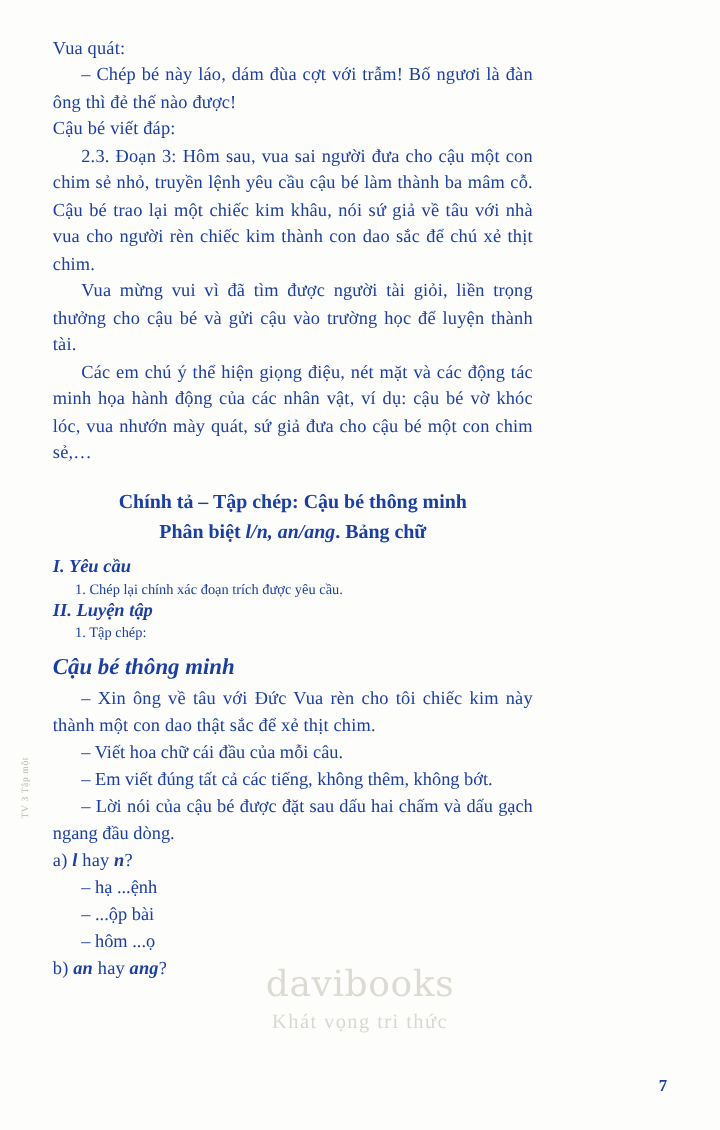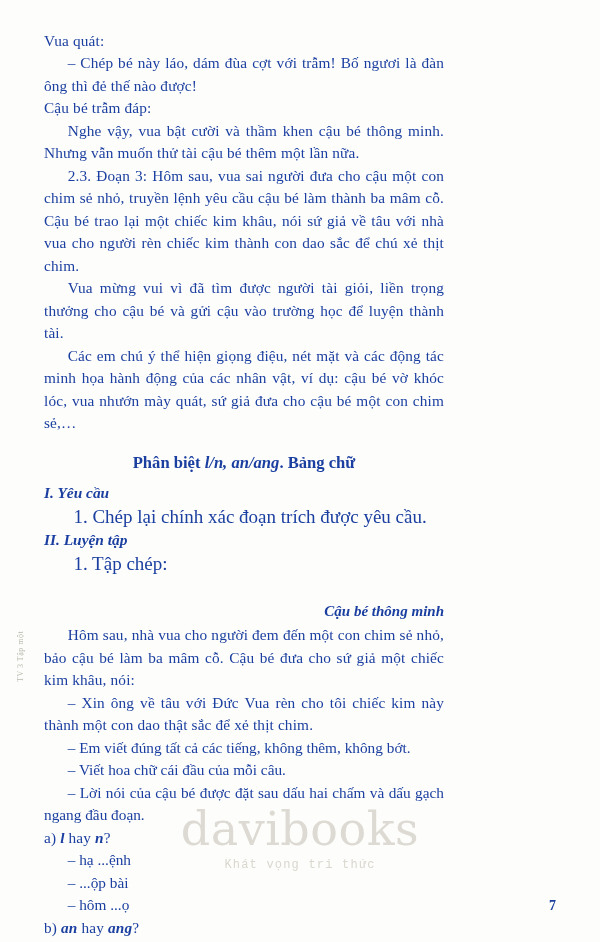--- a/index.html
+++ b/index.html
@@ -52,46 +52,46 @@
     font-style: italic;
   }
   .sec-head {
     font-size: 15.4px;
     font-weight: bold;
     font-style: italic;
     margin-top: 0;
     margin-bottom: 1px;
   }
   .sub-center {
-    text-align: right;
+    text-align: left;
     font-weight: bold;
     font-style: italic;
-    font-size: 15px;
-    margin-top: 26px;
+    font-size: 19px;
+    margin-top: 9px;
     margin-bottom: 4px;
   }
   .bi { font-style: italic; font-weight: bold; }
   .watermark {
     position: absolute;
     left: 0;
     top: 806px;
     width: 600px;
     text-align: center;
     pointer-events: none;
   }
   .wm-main {
     font-family: "DejaVu Serif", serif;
-    font-size: 46px;
+    font-size: 30px;
     color: rgba(150,140,120,0.30);
     letter-spacing: 0.5px;
     line-height: 1;
   }
   .wm-sub {
-    font-family: Liberation Mono, monospace;
-    font-size: 12px;
+    font-family: Liberation Serif, serif;
+    font-size: 17px;
     color: rgba(150,140,120,0.34);
     letter-spacing: 1.2px;
     margin-top: 6px;
   }
   .page-num {
     position: absolute;
     right: 44px;
     bottom: 28px;
     font-size: 14px;
     font-weight: bold;
@@ -102,64 +102,63 @@
     left: 16px;
     top: 682px;
     font-size: 8px;
     color: #b9b9ae;
     transform: rotate(-90deg);
     transform-origin: left top;
     letter-spacing: 0.5px;
     white-space: nowrap;
   }
   .list-line {
-    font-size: 19px;
+    font-size: 12px;
     line-height: 1.47;
     margin: 0;
     text-indent: 1.55em;
   }
   .dash-line {
     font-size: 15.3px;
     line-height: 1.47;
     margin: 0;
     text-indent: 1.55em;
     text-align: justify;
   }
 </style>
 </head>
 <body>
 
 <div class="page">
 
   <p class="para noindent">Vua quát:</p>
   <p class="para indent">– Chép bé này láo, dám đùa cợt với trẫm! Bố ngươi là đàn ông thì đẻ thế nào được!</p>
-  <p class="para noindent">Cậu bé trẫm đáp:</p>
-  <p class="para indent">Nghe vậy, vua bật cười và thầm khen cậu bé thông minh. Nhưng vẫn muốn thử tài cậu bé thêm một lần nữa.</p>
+  <p class="para noindent">Cậu bé viết đáp:</p>
   <p class="para indent">2.3. Đoạn 3: Hôm sau, vua sai người đưa cho cậu một con chim sẻ nhỏ, truyền lệnh yêu cầu cậu bé làm thành ba mâm cỗ. Cậu bé trao lại một chiếc kim khâu, nói sứ giả về tâu với nhà vua cho người rèn chiếc kim thành con dao sắc để chú xẻ thịt chim.</p>
   <p class="para indent">Vua mừng vui vì đã tìm được người tài giỏi, liền trọng thưởng cho cậu bé và gửi cậu vào trường học để luyện thành tài.</p>
   <p class="para indent">Các em chú ý thể hiện giọng điệu, nét mặt và các động tác minh họa hành động của các nhân vật, ví dụ: cậu bé vờ khóc lóc, vua nhướn mày quát, sứ giả đưa cho cậu bé một con chim sẻ,…</p>
 
   <div class="heading-block">
+    <div class="h-line">Chính tả – Tập chép: Cậu bé thông minh</div>
     <div class="h-line"><span>Phân biệt </span><i>l/n, an/ang</i><span>. Bảng chữ</span></div>
   </div>
 
   <div class="sec-head">I. Yêu cầu</div>
   <p class="list-line">1. Chép lại chính xác đoạn trích được yêu cầu.</p>
 
   <div class="sec-head">II. Luyện tập</div>
   <p class="list-line">1. Tập chép:</p>
 
   <div class="sub-center">Cậu bé thông minh</div>
 
-  <p class="para indent">Hôm sau, nhà vua cho người đem đến một con chim sẻ nhỏ, bảo cậu bé làm ba mâm cỗ. Cậu bé đưa cho sứ giả một chiếc kim khâu, nói:</p>
   <p class="para indent">– Xin ông về tâu với Đức Vua rèn cho tôi chiếc kim này thành một con dao thật sắc để xẻ thịt chim.</p>
 
+  <p class="dash-line">– Viết hoa chữ cái đầu của mỗi câu.</p>
   <p class="dash-line">– Em viết đúng tất cả các tiếng, không thêm, không bớt.</p>
-  <p class="dash-line">– Viết hoa chữ cái đầu của mỗi câu.</p>
-  <p class="dash-line">– Lời nói của cậu bé được đặt sau dấu hai chấm và dấu gạch ngang đầu đoạn.</p>
+  <p class="dash-line">– Lời nói của cậu bé được đặt sau dấu hai chấm và dấu gạch ngang đầu dòng.</p>
 
 
   <p class="para noindent"><span>a) </span><span class="bi">l</span><span> hay </span><span class="bi">n</span><span>?</span></p>
 
   <p class="dash-line">– hạ ...ệnh</p>
   <p class="dash-line">– ...ộp bài</p>
   <p class="dash-line">– hôm ...ọ</p>
 
   <p class="para noindent"><span>b) </span><span class="bi">an</span><span> hay </span><span class="bi">ang</span><span>?</span></p>
 

